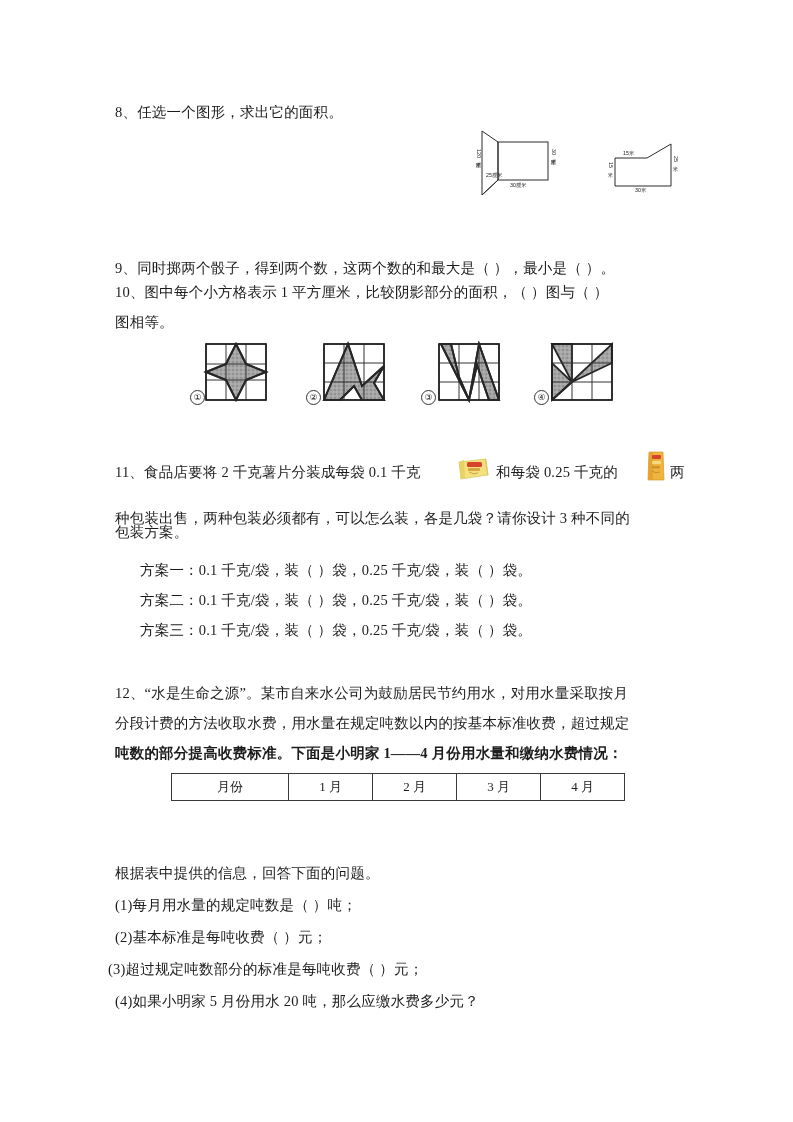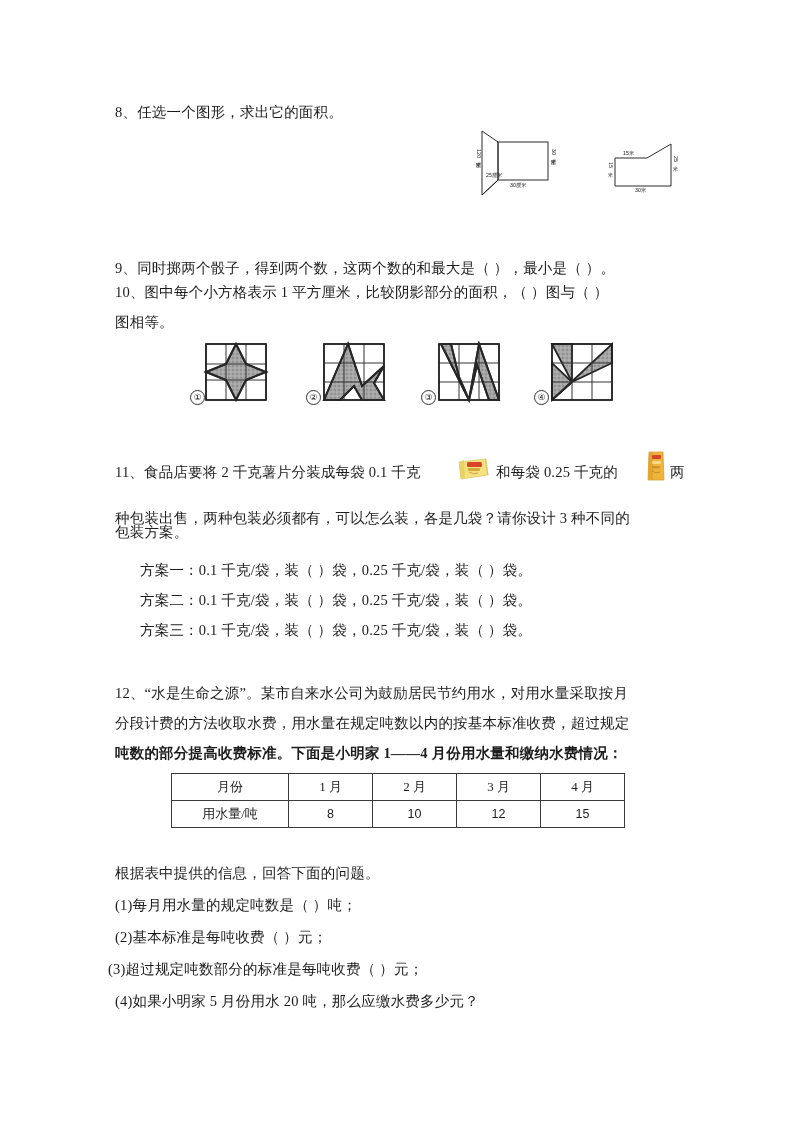--- a/index.html
+++ b/index.html
@@ -277,27 +277,20 @@
 
   <table class="wtable" style="left:171px; top:773px;">
     <tbody>
       <tr>
         <td class="hdr-col">月份</td>
         <td class="mon">1 月</td>
         <td class="mon">2 月</td>
         <td class="mon">3 月</td>
         <td class="mon">4 月</td>
       </tr>
-      <tr>
-        <td class="hdr-col">用水量/吨</td>
-        <td class="mon num">8</td>
-        <td class="mon num">10</td>
-        <td class="mon num">12</td>
-        <td class="mon num">15</td>
-      </tr>
     </tbody>
   </table>
 
   <div class="qline" style="left:115px; top:858px;">根据表中提供的信息，回答下面的问题。</div>
 
   <div class="qline" style="left:115px; top:890px;">(1)每月用水量的规定吨数是（        ）吨；</div>
   <div class="qline" style="left:115px; top:922px;">(2)基本标准是每吨收费（        ）元；</div>
   <div class="qline" style="left:108px; top:954px;">(3)超过规定吨数部分的标准是每吨收费（        ）元；</div>
   <div class="qline" style="left:115px; top:986px;">(4)如果小明家 5 月份用水 20 吨，那么应缴水费多少元？</div>
 

